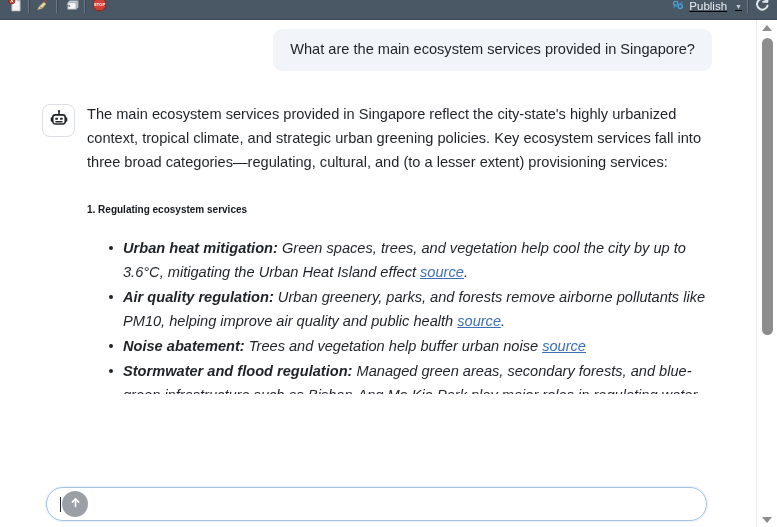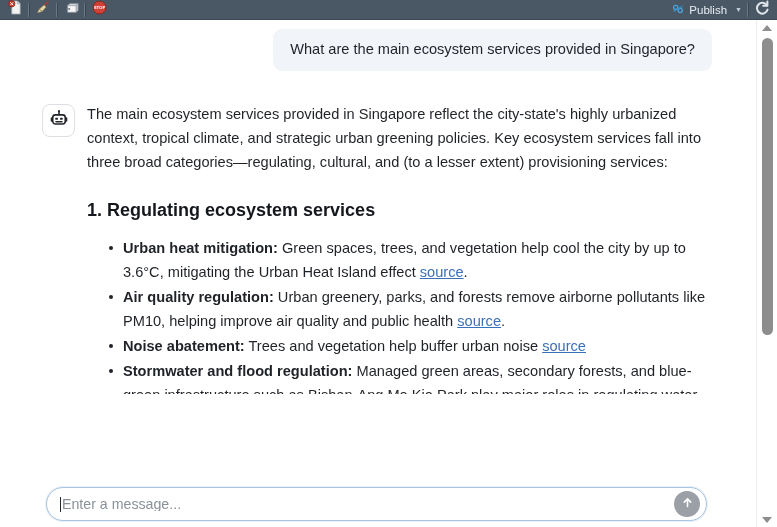--- a/index.html
+++ b/index.html
@@ -21,24 +21,25 @@
   }
 
   
   .toolbar {
     position: absolute;
     top: 0; left: 0;
     width: 777px;
     height: 20px;
     background: #4a5866;
     display: flex;
-    align-items: center;
+    align-items: flex-end;
     box-sizing: border-box;
     padding: 4px 4px;
     border-bottom: 1px solid #3c4856;
+    text-decoration: underline;
   }
   .tb-left { display: flex; align-items: center; }
   .tb-right { margin-left: auto; display: flex; align-items: center; }
 
   .tb-btn {
     width: 22px; height: 18px;
     display: flex; align-items: center; justify-content: center;
     position: relative;
   }
   .tb-sep {
@@ -120,28 +121,29 @@
     color: #1f2328;
     font-size: 14.6px;
     line-height: 24px;
     max-width: 625px;
   }
   .msg-body p {
     margin: 0 0 12px 0;
   }
   .msg-h {
     font-weight: bold;
-    font-size: 18px;
+    font-size: 10px;
     margin: 24px 0 0 0;
     color: #14181d;
   }
   ul.bullets {
     list-style: none;
     margin: 14px 0 0 0;
     padding: 0;
+    font-style: italic;
   }
   ul.bullets li {
     position: relative;
     padding-left: 36px;
     margin-bottom: 1px;
   }
   ul.bullets li::before {
     content: "";
     position: absolute;
     left: 22px;
@@ -361,21 +363,20 @@
             </li>
           </ul>
         </div>
       </div>
 
     </div>
   </div>
 
   <div class="composer">
     <div class="caret"></div>
-    <div class="placeholder">Enter a message...</div>
     <div class="send-btn">
       <span>
         <svg width="15" height="15" viewBox="0 0 16 16">
           <path d="M8 12.2V4.4" stroke="#ffffff" stroke-width="1.7" stroke-linecap="round"></path>
           <path d="M4.6 7.6L8 4.2l3.4 3.4" fill="none" stroke="#ffffff" stroke-width="1.7" stroke-linecap="round" stroke-linejoin="round"></path>
         </svg>
       </span>
     </div>
   </div>
 

